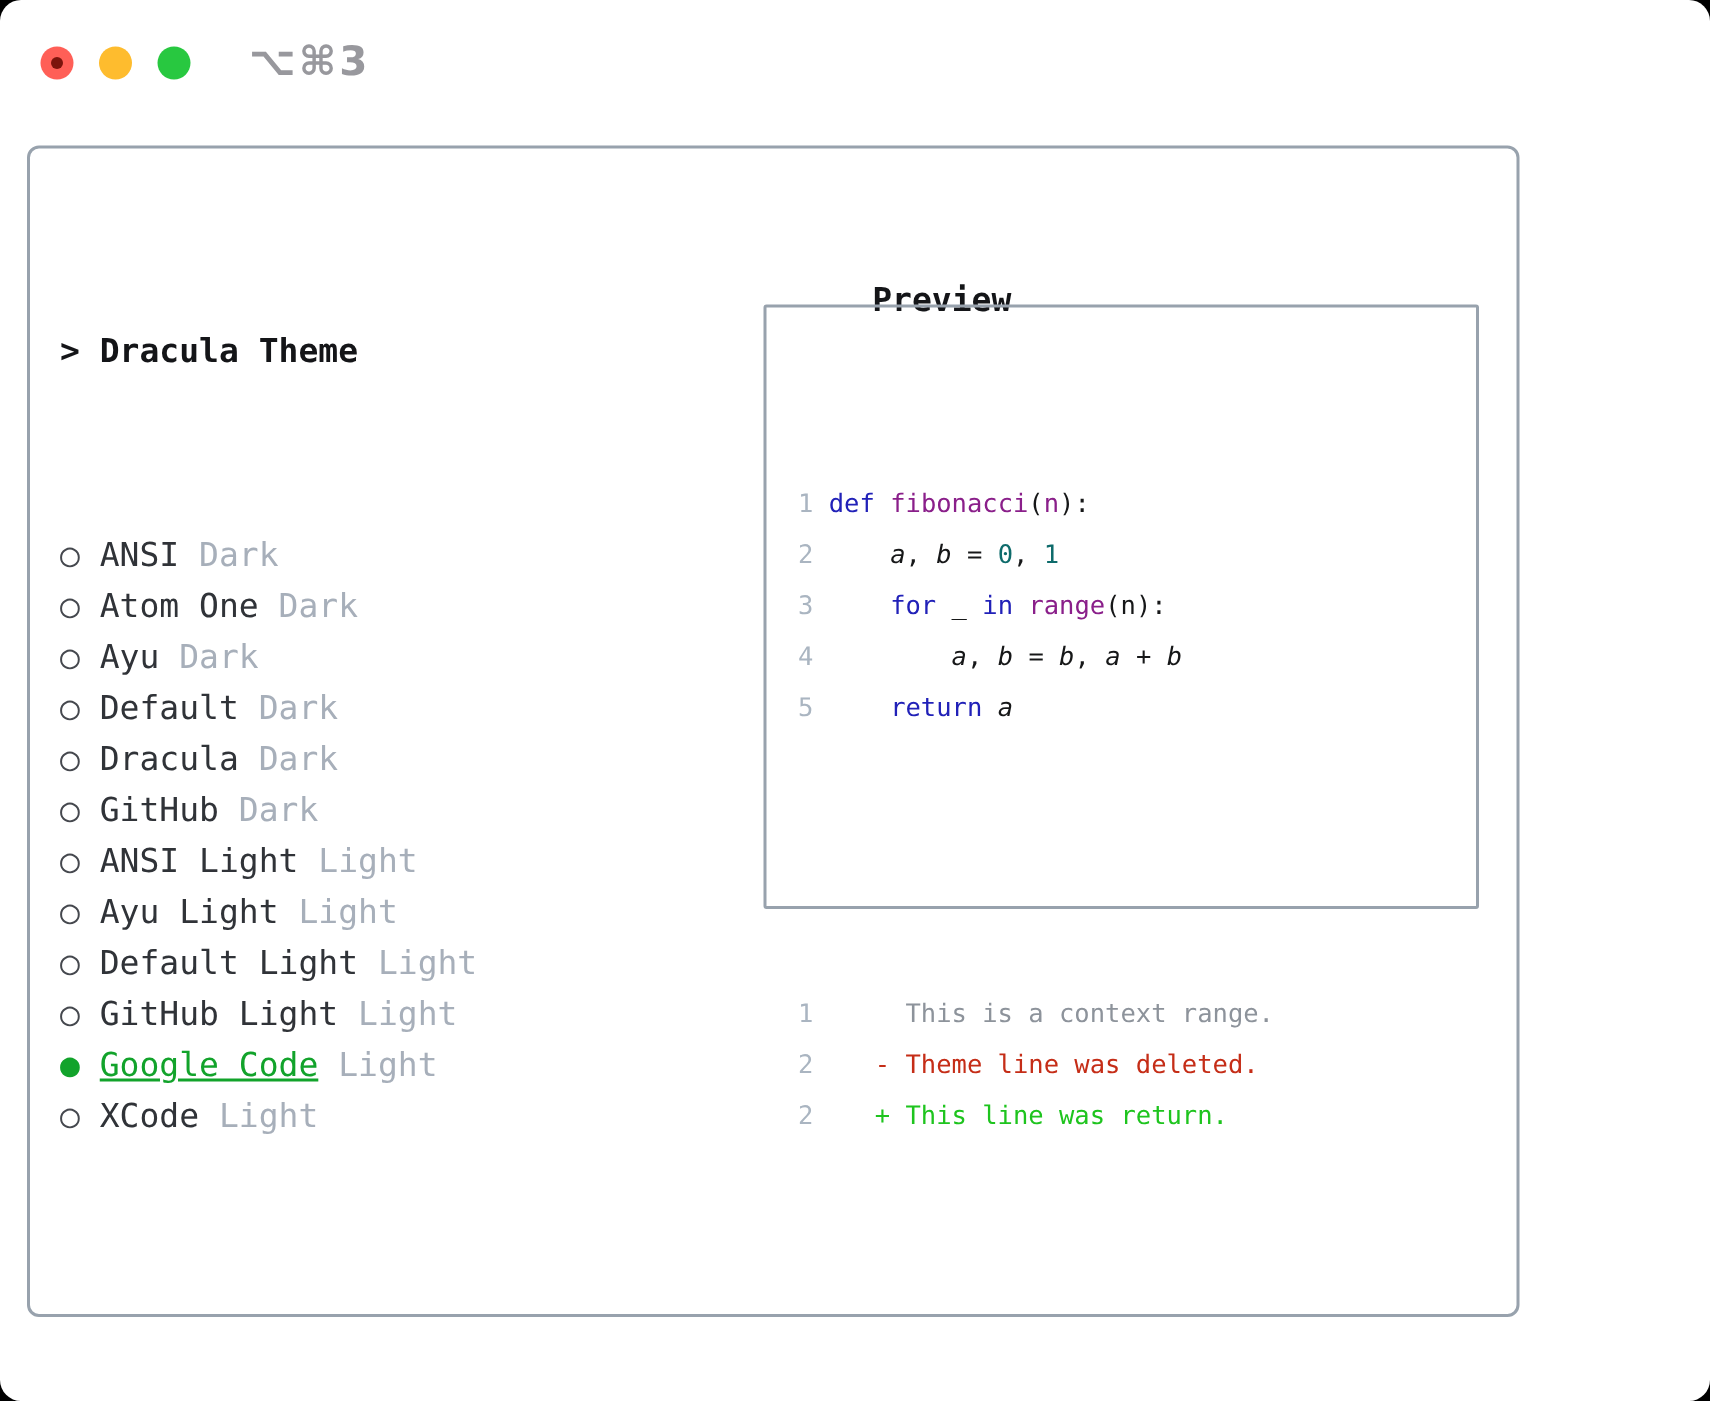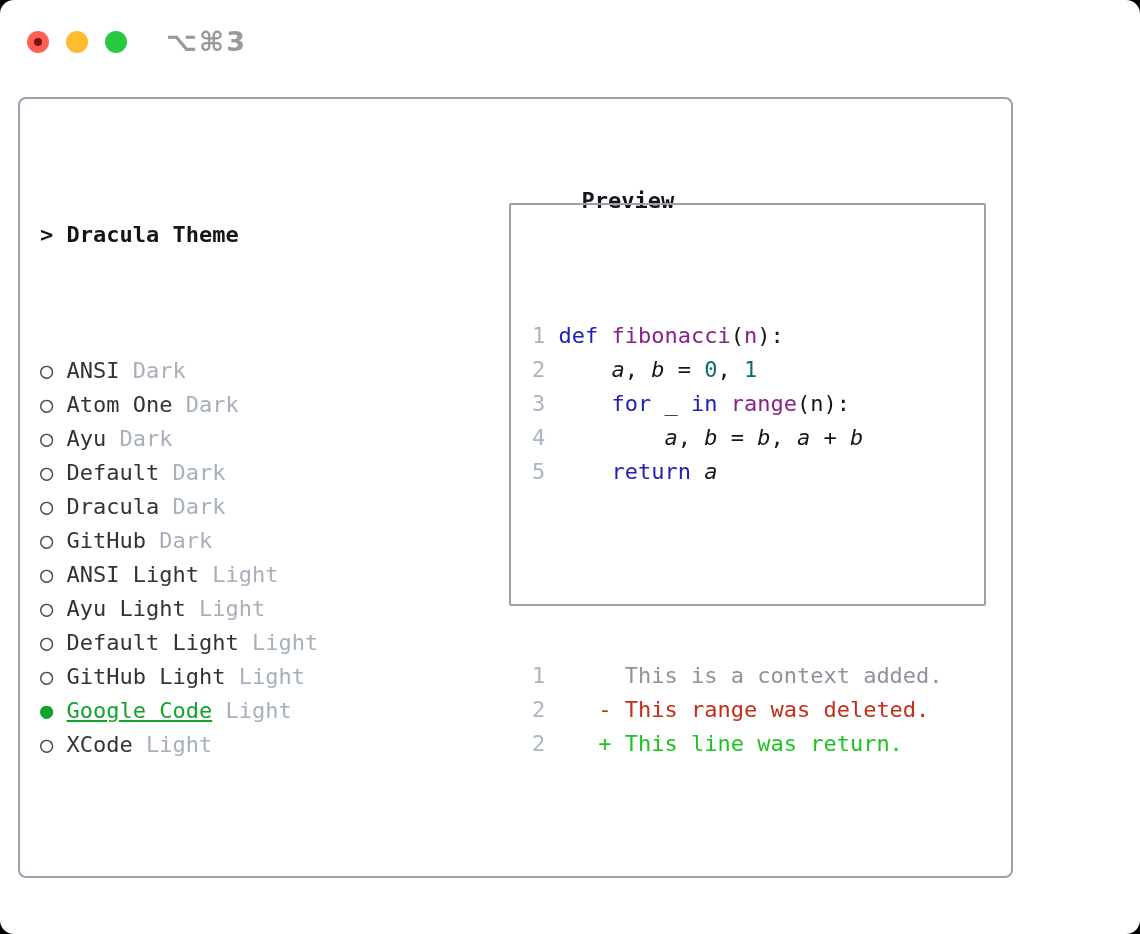--- a/index.html
+++ b/index.html
@@ -23,21 +23,21 @@
   .right-heading{left:482px;top:51px;text-align:right;}
   .row{height:34px;}
   .bold{font-weight:bold;color:var(--heading);}
   .marker{color:var(--marker);}
   .marker.sel{color:var(--accent-green);}
   .name.sel{color:var(--accent-green);text-decoration:underline;}
   .variant{color:var(--variant);}
   
   .preview-box{position:absolute;left:489px;top:104px;width:477px;height:403px;
                border:2px solid var(--border);border-radius:2px;box-sizing:border-box;
-               padding:46px 0 0 21px;font-size:22px;line-height:34px;white-space:pre;}
+               padding:46px 0 0 21px;font-size:17px;line-height:34px;white-space:pre;}
   .lnum{color:var(--linenum);}
   .tk-plain{color:var(--plain);}
   .tk-kw{color:var(--kw);}
   .tk-fn{color:var(--fn);}
   .tk-lit{color:var(--lit);}
   .tk-var{color:var(--plain);font-style:italic;}
   .d-ctx{color:var(--ctx);}
   .d-del{color:var(--del);}
   .d-add{color:var(--add);}
 </style>
@@ -67,17 +67,17 @@
       
     </div>
 
     <div class="col right-heading">
       <span class="bold">Preview</span>
     </div>
 
     <div class="preview-box">
       <div id="code-rows"><div class="row"><span class="lnum">1 </span><span class="tk-kw">def</span><span class="tk-plain"> </span><span class="tk-fn">fibonacci</span><span class="tk-plain">(</span><span class="tk-fn">n</span><span class="tk-plain">):</span></div><div class="row"><span class="lnum">2 </span><span class="tk-plain">    </span><span class="tk-var">a</span><span class="tk-plain">, </span><span class="tk-var">b</span><span class="tk-plain"> = </span><span class="tk-lit">0</span><span class="tk-plain">, </span><span class="tk-lit">1</span></div><div class="row"><span class="lnum">3 </span><span class="tk-plain">    </span><span class="tk-kw">for</span><span class="tk-plain"> _ </span><span class="tk-kw">in</span><span class="tk-plain"> </span><span class="tk-fn">range</span><span class="tk-plain">(n):</span></div><div class="row"><span class="lnum">4 </span><span class="tk-plain">        </span><span class="tk-var">a</span><span class="tk-plain">, </span><span class="tk-var">b</span><span class="tk-plain"> = </span><span class="tk-var">b</span><span class="tk-plain">, </span><span class="tk-var">a</span><span class="tk-plain"> + </span><span class="tk-var">b</span></div><div class="row"><span class="lnum">5 </span><span class="tk-plain">    </span><span class="tk-kw">return</span><span class="tk-plain"> </span><span class="tk-var">a</span></div></div>
       <div class="row blank"></div>
-      <div id="diff-rows"><div class="row"><span class="lnum">1</span><span class="d-ctx">      This is a context added.</span></div><div class="row"><span class="lnum">2</span><span class="d-del">    - This range was deleted.</span></div><div class="row"><span class="lnum">2</span><span class="d-add">    + This line was return.</span></div></div>
+      <div id="diff-rows"><div class="row"><span class="lnum">1</span><span class="d-ctx">      This is a context range.</span></div><div class="row"><span class="lnum">2</span><span class="d-del">    - Theme line was deleted.</span></div><div class="row"><span class="lnum">2</span><span class="d-add">    + This line was return.</span></div></div>
     </div>
 
   </div>
 </div>
 
 </body></html>

